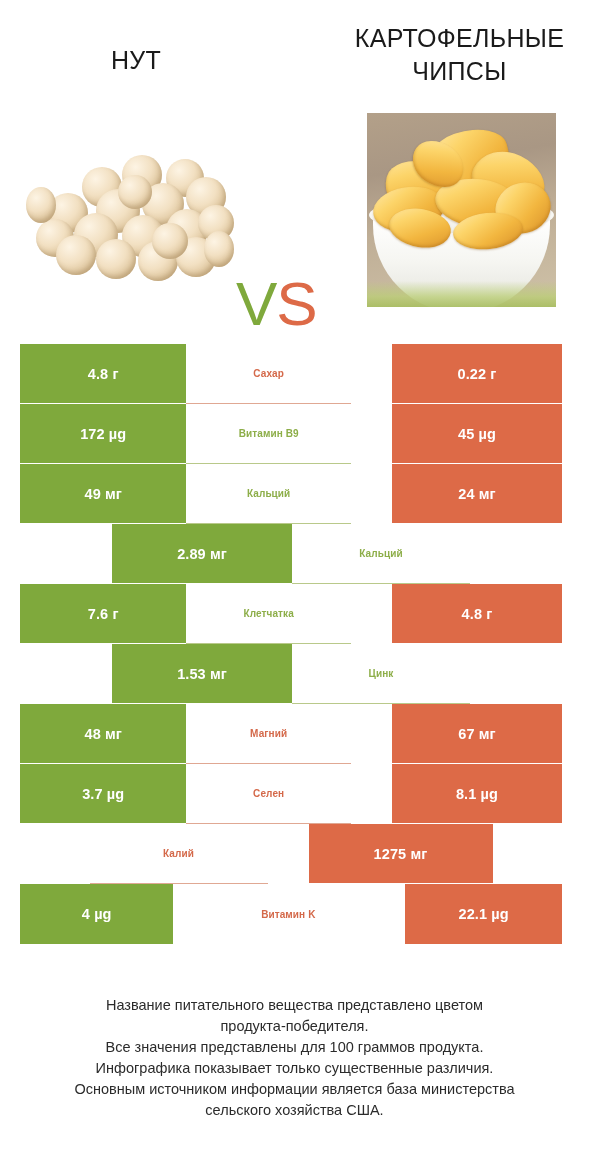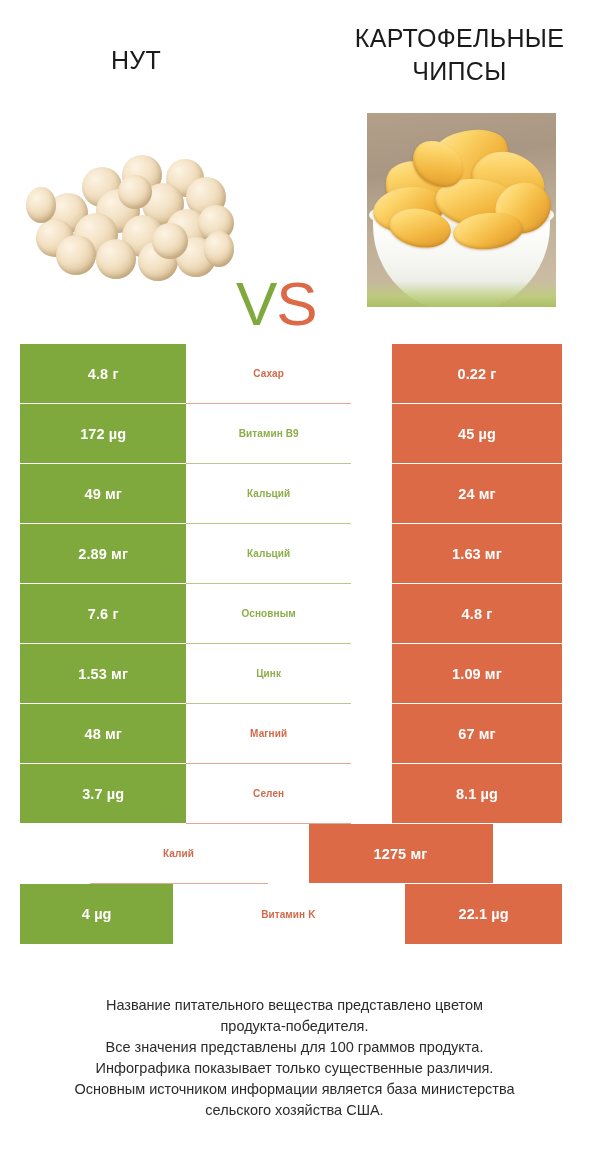--- a/index.html
+++ b/index.html
@@ -181,35 +181,33 @@
         <div class="cell mid">
           <span class="lbl green">Кальций</span>
         </div>
         <div class="cell right">24 мг</div>
       </div>
       <div class="row">
         <div class="cell left">2.89 мг</div>
         <div class="cell mid">
           <span class="lbl green">Кальций</span>
         </div>
-        <div class="cell right">1.63 мг</div>
       </div>
       <div class="row">
         <div class="cell left">7.6 г</div>
         <div class="cell mid">
-          <span class="lbl green">Основным</span>
+          <span class="lbl green">Клетчатка</span>
         </div>
         <div class="cell right">4.8 г</div>
       </div>
       <div class="row">
         <div class="cell left">1.53 мг</div>
         <div class="cell mid">
           <span class="lbl green">Цинк</span>
         </div>
-        <div class="cell right">1.09 мг</div>
       </div>
       <div class="row">
         <div class="cell left">48 мг</div>
         <div class="cell mid o">
           <span class="lbl orange">Магний</span>
         </div>
         <div class="cell right">67 мг</div>
       </div>
       <div class="row">
         <div class="cell left">3.7 µg</div>

